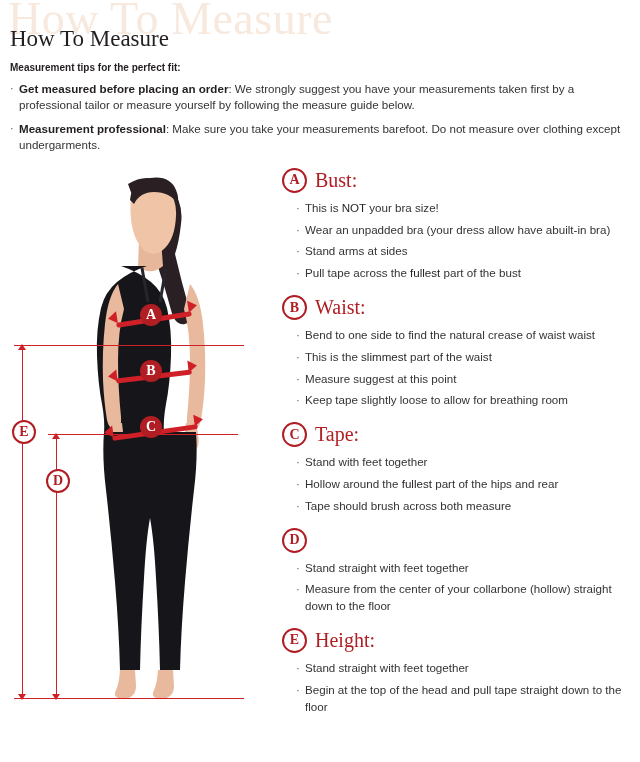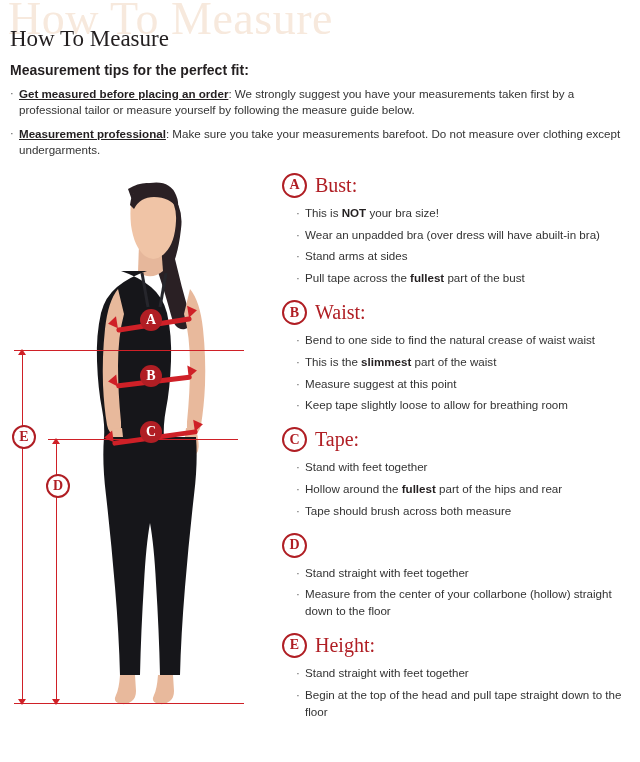--- a/index.html
+++ b/index.html
@@ -39,42 +39,42 @@
     font-family: "Liberation Serif", serif;
     font-size: 23px;
     color: #231f20;
   }
 
   
   .tips {
     padding: 0 12px 0 10px;
   }
   .tips-heading {
-    font-size: 14px;
+    font-size: 10px;
     font-weight: bold;
     color: #231f20;
     margin: 0 0 8px 0;
   }
   .tip-row {
     display: flex;
     align-items: flex-start;
     margin-bottom: 7px;
     font-size: 11.6px;
     line-height: 1.42;
     color: #333;
   }
   .tip-dot {
     width: 9px;
     flex: 0 0 9px;
     color: #555;
     font-size: 11px;
     line-height: 1.42;
   }
   .tip-text { flex: 1; }
-  .tip-text b { font-weight: bold; color: #231f20; text-decoration: underline; }
+  .tip-text b { font-weight: bold; color: #231f20; }
 
   
   .content {
     display: flex;
     margin-top: 8px;
   }
   .left-col {
     position: relative;
     width: 278px;
     height: 580px;
@@ -181,21 +181,21 @@
     font-size: 11.6px;
     line-height: 1.45;
     color: #333;
     margin: 0 0 5px 14px;
   }
   .sec-dot {
     width: 9px; flex: 0 0 9px;
     color: #666;
   }
   .sec-text { flex: 1; }
-  .sec-text b { font-weight: bold; color: #231f20; }
+  .sec-text b { font-weight: normal; color: #231f20; }
 </style>
 </head>
 <body>
 
 <div class="header">
   <div class="ghost-title">How To Measure</div>
   <div class="main-title">How To Measure</div>
 </div>
 
 <div class="tips">
@@ -304,21 +304,21 @@
       <div class="section-head">
         <div class="sec-badge">A</div>
         <div class="sec-title">Bust:</div>
       </div>
       <div class="sec-item">
           <span class="sec-dot">·</span>
           <span class="sec-text"><span>This is </span><b>NOT</b><span> your bra size!</span></span>
         </div>
       <div class="sec-item">
           <span class="sec-dot">·</span>
-          <span class="sec-text"><span>Wear an unpadded bra (over dress will have abuilt-in bra)</span><b></b><span></span></span>
+          <span class="sec-text"><span>Wear an unpadded bra (your dress allow have abuilt-in bra)</span><b></b><span></span></span>
         </div>
       <div class="sec-item">
           <span class="sec-dot">·</span>
           <span class="sec-text"><span>Stand arms at sides</span><b></b><span></span></span>
         </div>
       <div class="sec-item">
           <span class="sec-dot">·</span>
           <span class="sec-text"><span>Pull tape across the </span><b>fullest</b><span> part of the bust</span></span>
         </div>
     </div>

